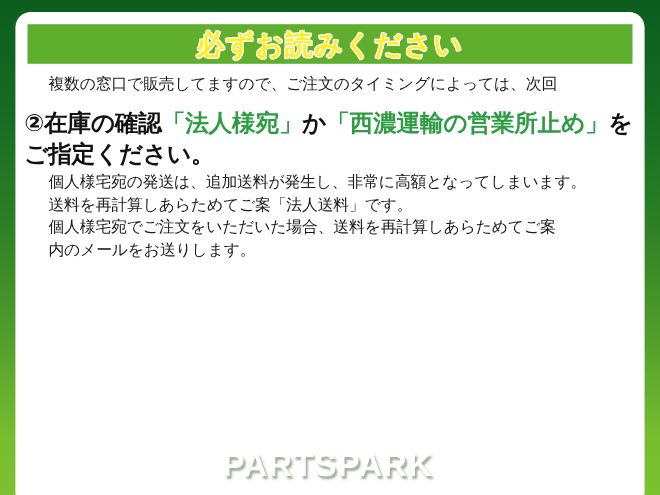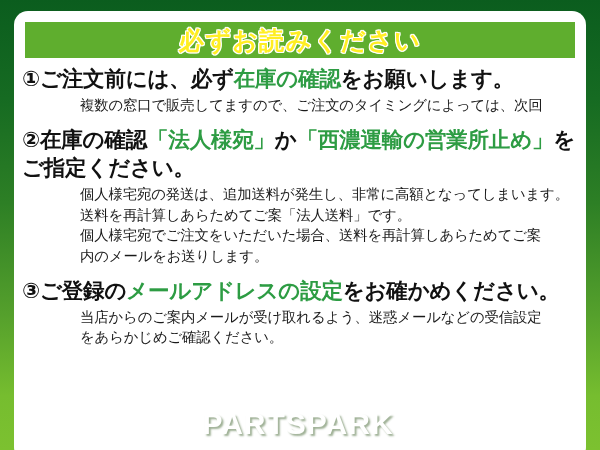--- a/index.html
+++ b/index.html
@@ -93,21 +93,21 @@
   .hl { color: #2d9c43; }
 
   .item-body {
     font-size: 14.4px;
     color: #1a1a1a;
     line-height: 1.42;
     margin-left: 22px;
     margin-top: 1px;
     letter-spacing: -0.15px;
   }
-  .item-body div { white-space: nowrap; margin-left: 36px; }
+  .item-body div { white-space: nowrap; }
 
   #item-1 { margin-top: 0px; }
   #item-2 { margin-top: 12px; }
   #item-3 { margin-top: 12px; }
 
   
   #footer {
     position: absolute;
     left: 0;
     top: 398px;
@@ -132,49 +132,37 @@
 
   <div id="card">
 
     <div id="title-bar">
       <span id="title-text">必ずお読みください</span>
     </div>
 
     <div id="content">
 
       <div class="item" id="item-1">
-        <div class="item-head">
-          <span>①</span><span>ご注文前には、必ず</span><span class="hl">在庫の確認</span><span>をお願いします。</span>
-        </div>
         <div class="item-body">
           <div>複数の窓口で販売してますので、ご注文のタイミングによっては、次回</div>
         </div>
       </div>
 
       <div class="item" id="item-2">
         <div class="item-head wrap">
           <span>②</span><span>在庫の確認</span><span class="hl">「法人様宛」</span><span>か</span><span class="hl">「西濃運輸の営業所止め」</span><span>をご指定ください。</span>
         </div>
         <div class="item-body">
           <div>個人様宅宛の発送は、追加送料が発生し、非常に高額となってしまいます。</div>
           <div>送料を再計算しあらためてご案「法人送料」です。</div>
           <div>個人様宅宛でご注文をいただいた場合、送料を再計算しあらためてご案</div>
           <div>内のメールをお送りします。</div>
         </div>
       </div>
 
-      <div class="item" id="item-3">
-        <div class="item-head">
-          <span>③</span><span>ご登録の</span><span class="hl">メールアドレスの設定</span><span>をお確かめください。</span>
-        </div>
-        <div class="item-body">
-          <div>当店からのご案内メールが受け取れるよう、迷惑メールなどの受信設定</div>
-          <div>をあらかじめご確認ください。</div>
-        </div>
-      </div>
 
     </div>
   </div>
 
   <div id="footer">
     <span id="footer-text">PARTSPARK</span>
   </div>
 
 </div>
 

